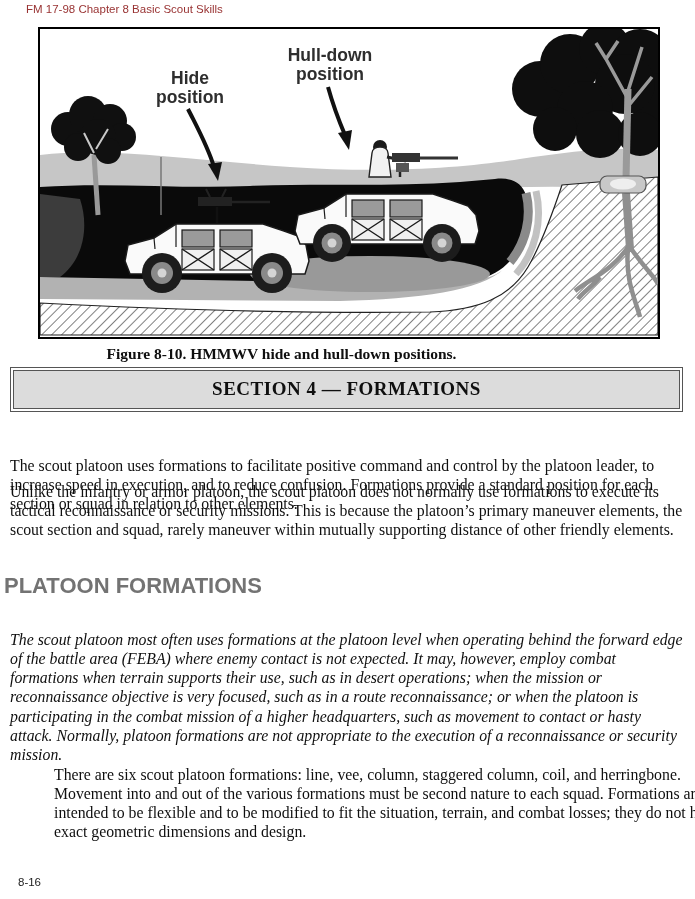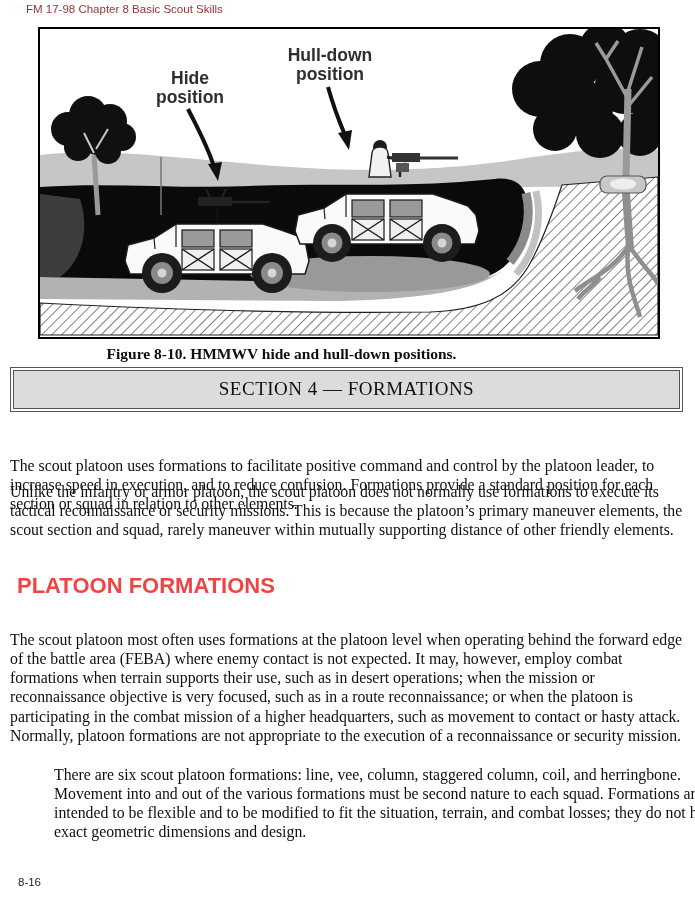--- a/index.html
+++ b/index.html
@@ -2,27 +2,27 @@
 <html><head>
 <meta charset="utf-8">
 <style>
   html,body{margin:0;padding:0;background:#ffffff;}
   body{position:relative;width:695px;height:899px;font-family:"Liberation Serif",serif;color:#0f0f0f;overflow:hidden;}
   .doc-header{position:absolute;left:26px;top:3px;font-family:"Liberation Sans",sans-serif;font-size:11.5px;color:#993333;}
   .figure-frame{position:absolute;left:38px;top:27px;width:618px;height:308px;border:2px solid #000;background:#fff;}
   .figure-caption{position:absolute;left:0;top:345px;width:563px;text-align:center;font-weight:bold;font-size:15.5px;}
   .section-box-outer{position:absolute;left:10px;top:367px;width:673px;border:1px solid #555;padding:2px;box-sizing:border-box;background:#fff;}
   .section-box-inner{border:1px solid #555;background:#dcdcdc;text-align:center;padding:7px 0 8px 0;}
-  .section-title{font-weight:normal;font-size:19px;letter-spacing:.5px;}
+  .section-title{font-weight:bold;font-size:19px;letter-spacing:.5px;}
   .body-para{position:absolute;left:10px;width:676px;font-size:15.8px;line-height:19.2px;text-align:left;}
   .p1{top:440px;}
   .p2{top:466px;}
-  .p3{top:614px;}
+  .p3{top:614px;font-style:italic;}
   .p4{top:749px;margin-left:44px;}
-  .h2-heading{position:absolute;left:17px;top:573px;margin:0;font-family:"Liberation Sans",sans-serif;font-weight:bold;font-size:22px;letter-spacing:0;color:#ef4444;}
+  .h2-heading{position:absolute;left:4px;top:573px;margin:0;font-family:"Liberation Sans",sans-serif;font-weight:bold;font-size:22px;letter-spacing:0;color:#737373;}
   .page-number{position:absolute;left:18px;top:876px;font-family:"Liberation Sans",sans-serif;font-size:11.5px;color:#222;}
   svg text.fig-label{font-family:"Liberation Sans",sans-serif;font-weight:bold;font-size:17.5px;fill:#2e2e2e;paint-order:stroke;stroke:#ffffff;stroke-width:2px;}
 </style>
 </head>
 <body>
 
 <div class="doc-header">FM 17-98 Chapter 8 Basic Scout Skills</div>
 
 <div class="figure-frame">
   <svg width="618" height="308" viewBox="0 0 618 308">

